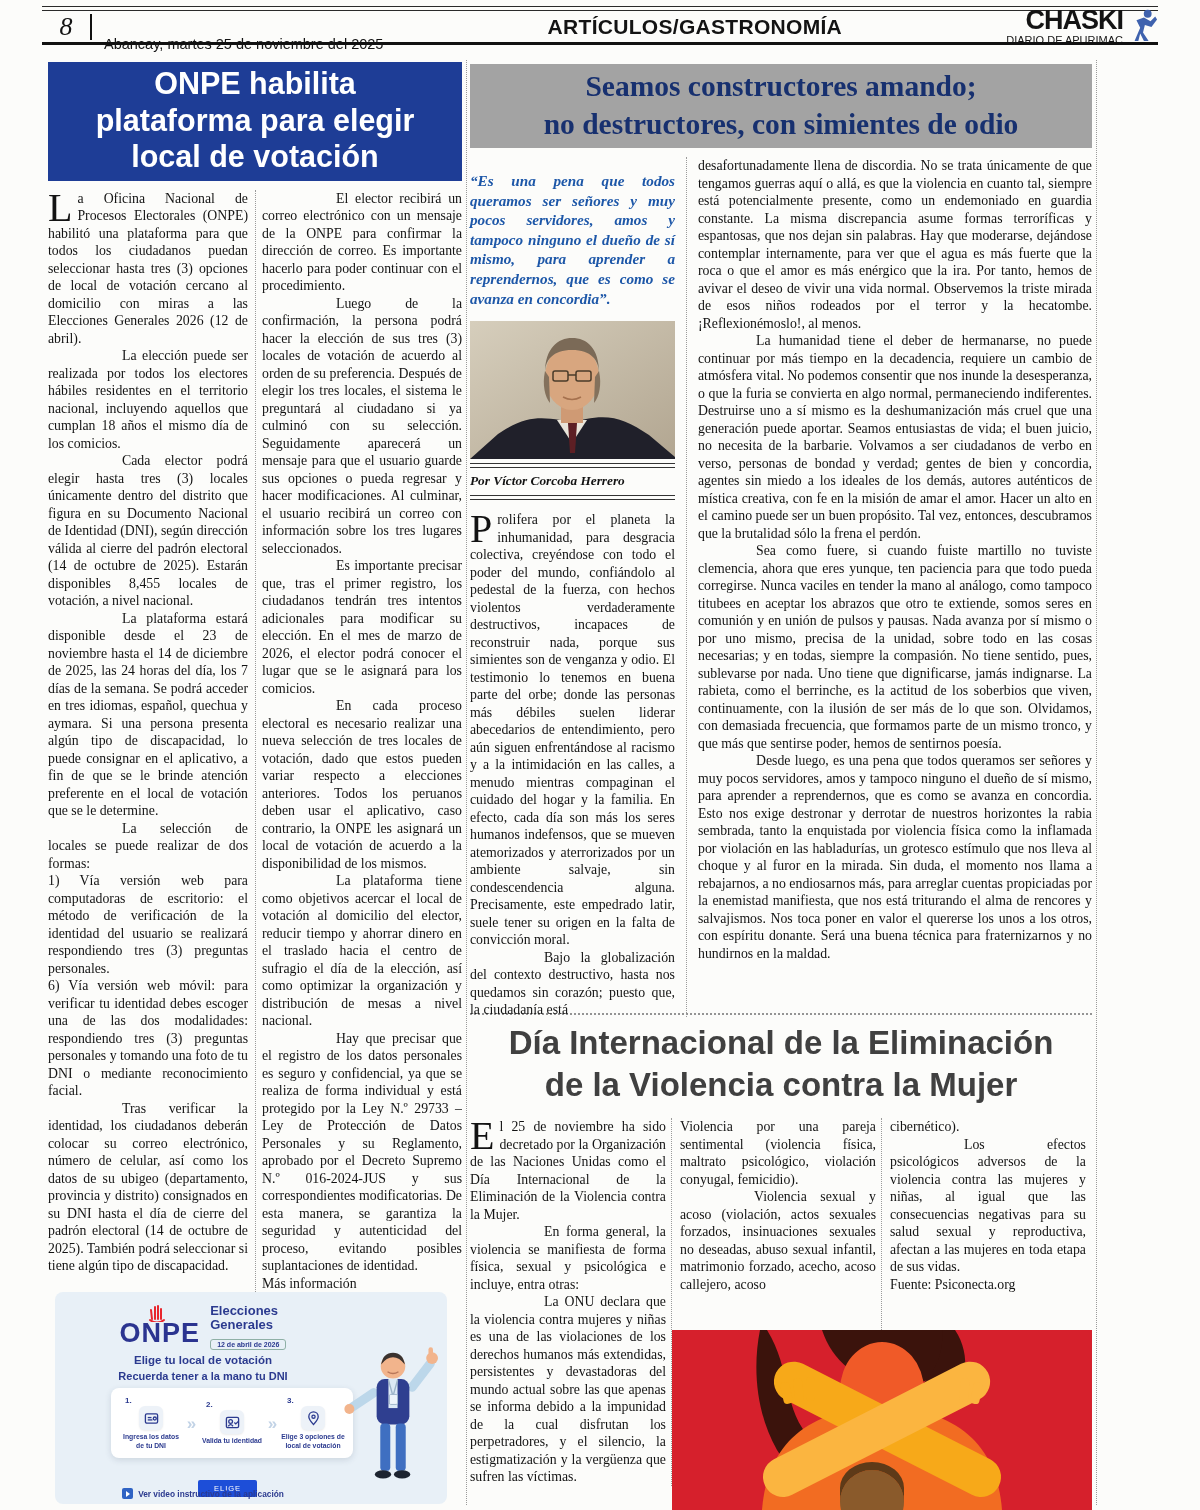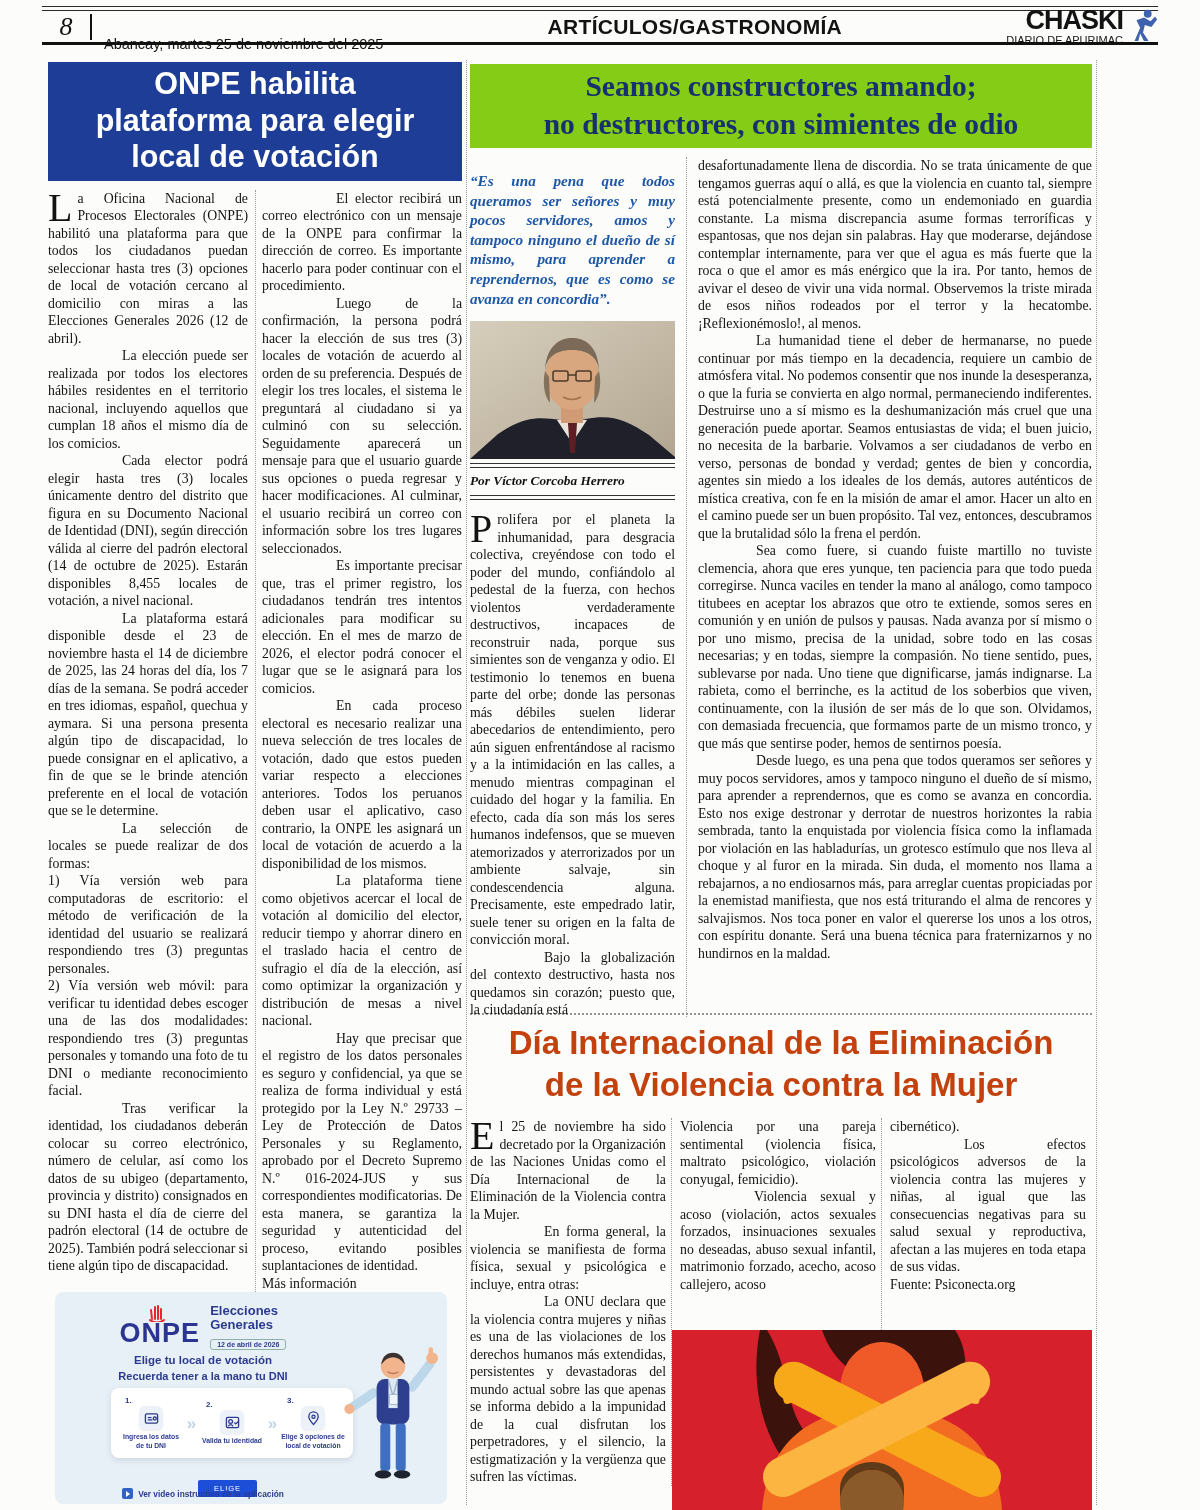--- a/index.html
+++ b/index.html
@@ -34,37 +34,37 @@
 
   
   .art-left{position:absolute;left:48px;top:62px;width:414px;}
   .art-left-head{background:#1e3d96;color:#fff;text-align:center;font-family:"Liberation Sans",sans-serif;
                  font-weight:bold;font-size:30.5px;line-height:36.5px;padding:3px 0 6px;}
   .art-left-body{margin-top:9px;height:1106px;column-count:2;column-gap:14px;column-fill:auto;
                  column-rule:1.5px dotted #9a9a9a;overflow:hidden;}
 
   
   .art-mid{position:absolute;left:470px;top:64px;width:622px;}
-  .mid-head{background:#84cc16;color:#17306f;font-weight:bold;font-size:29.5px;line-height:38px;
+  .mid-head{background:#a3a3a3;color:#17306f;font-weight:bold;font-size:29.5px;line-height:38px;
             text-align:center;padding:3px 0 5px;}
   .mid-cols{display:flex;margin-top:9px;}
   .mid-c1{width:205px;flex:none;}
   .quote{color:#1d57a8;font-weight:bold;font-style:italic;font-size:15.2px;line-height:19.6px;text-align:justify;margin-top:14px;}
   .photo-wrap{margin-top:13px;}
   .dbl{height:3px;border-top:1px solid #333;border-bottom:1px solid #333;}
   .caption{font-style:italic;font-weight:bold;font-size:13.3px;padding:5px 0 6px;}
   .mid-c1-body{margin-top:11px;height:560px;overflow:hidden;}
   .mid-c2{flex:1;margin-left:11px;padding-left:11px;border-left:1.5px dotted #9a9a9a;
           height:860px;overflow:hidden;}
   .mid-c2 p{text-indent:58px;}
   .mid-c2 p.noindent{text-indent:0;}
 
   
   .art-bot{position:absolute;left:470px;top:1022px;width:622px;}
-  .bot-head{color:#c2410c;font-family:"Liberation Sans",sans-serif;font-weight:bold;
+  .bot-head{color:#404040;font-family:"Liberation Sans",sans-serif;font-weight:bold;
             font-size:33px;line-height:42px;text-align:center;}
   .bot-cols{display:flex;margin-top:12px;}
   .bot-c{width:196px;flex:none;}
   .bot-c + .bot-c{margin-left:5px;padding-left:8px;border-left:1.5px dotted #9a9a9a;}
 
   
   .illus{position:absolute;left:672px;top:1330px;width:420px;height:180px;overflow:hidden;}
 
   
   .ad{position:absolute;left:55px;top:1292px;width:392px;height:212px;background:#e8f0f7;
@@ -135,21 +135,21 @@
     <div>plataforma para elegir</div>
     <div>local de votación</div>
   </div>
   <div class="art-left-body body-txt">
       <p class="first">La Oficina Nacional de Procesos Electorales (ONPE) habilitó una plataforma para que todos los ciudadanos puedan seleccionar hasta tres (3) opciones de local de votación cercano al domicilio con miras a las Elecciones Generales 2026 (12 de abril).</p>
       <p>La elección puede ser realizada por todos los electores hábiles residentes en el territorio nacional, incluyendo aquellos que cumplan 18 años el mismo día de los comicios.</p>
       <p>Cada elector podrá elegir hasta tres (3) locales únicamente dentro del distrito que figura en su Documento Nacional de Identidad (DNI), según dirección válida al cierre del padrón electoral (14 de octubre de 2025). Estarán disponibles 8,455 locales de votación, a nivel nacional.</p>
       <p>La plataforma estará disponible desde el 23 de noviembre hasta el 14 de diciembre de 2025, las 24 horas del día, los 7 días de la semana. Se podrá acceder en tres idiomas, español, quechua y aymara. Si una persona presenta algún tipo de discapacidad, lo puede consignar en el aplicativo, a fin de que se le brinde atención preferente en el local de votación que se le determine.</p>
       <p>La selección de locales se puede realizar de dos formas:</p>
       <p class="noindent">1) Vía versión web para computadoras de escritorio: el método de verificación de la identidad del usuario se realizará respondiendo tres (3) preguntas personales.</p>
-      <p class="noindent">2) Vía versión web móvil: para verificar tu identidad debes escoger una de las dos modalidades: respondiendo tres (3) preguntas personales y tomando una foto de tu DNI o mediante reconocimiento facial.</p>
+      <p class="noindent">6) Vía versión web móvil: para verificar tu identidad debes escoger una de las dos modalidades: respondiendo tres (3) preguntas personales y tomando una foto de tu DNI o mediante reconocimiento facial.</p>
       <p>Tras verificar la identidad, los ciudadanos deberán colocar su correo electrónico, número de celular, así como los datos de su ubigeo (departamento, provincia y distrito) consignados en su DNI hasta el día de cierre del padrón electoral (14 de octubre de 2025). También podrá seleccionar si tiene algún tipo de discapacidad.</p>
       <p>El elector recibirá un correo electrónico con un mensaje de la ONPE para confirmar la dirección de correo. Es importante hacerlo para poder continuar con el procedimiento.</p>
       <p>Luego de la confirmación, la persona podrá hacer la elección de sus tres (3) locales de votación de acuerdo al orden de su preferencia. Después de elegir los tres locales, el sistema le preguntará al ciudadano si ya culminó con su selección. Seguidamente aparecerá un mensaje para que el usuario guarde sus opciones o pueda regresar y hacer modificaciones. Al culminar, el usuario recibirá un correo con información sobre los tres lugares seleccionados.</p>
       <p>Es importante precisar que, tras el primer registro, los ciudadanos tendrán tres intentos adicionales para modificar su elección. En el mes de marzo de 2026, el elector podrá conocer el lugar que se le asignará para los comicios.</p>
       <p>En cada proceso electoral es necesario realizar una nueva selección de tres locales de votación, dado que estos pueden variar respecto a elecciones anteriores. Todos los peruanos deben usar el aplicativo, caso contrario, la ONPE les asignará un local de votación de acuerdo a la disponibilidad de los mismos.</p>
       <p>La plataforma tiene como objetivos acercar el local de votación al domicilio del elector, reducir tiempo y ahorrar dinero en el traslado hacia el centro de sufragio el día de la elección, así como optimizar la organización y distribución de mesas a nivel nacional.</p>
       <p>Hay que precisar que el registro de los datos personales es seguro y confidencial, ya que se realiza de forma individual y está protegido por la Ley N.º 29733 – Ley de Protección de Datos Personales y su Reglamento, aprobado por el Decreto Supremo N.º 016-2024-JUS y sus correspondientes modificatorias. De esta manera, se garantiza la seguridad y autenticidad del proceso, evitando posibles suplantaciones de identidad.</p>
       <p class="noindent">Más información</p>
     </div>
 </div>

